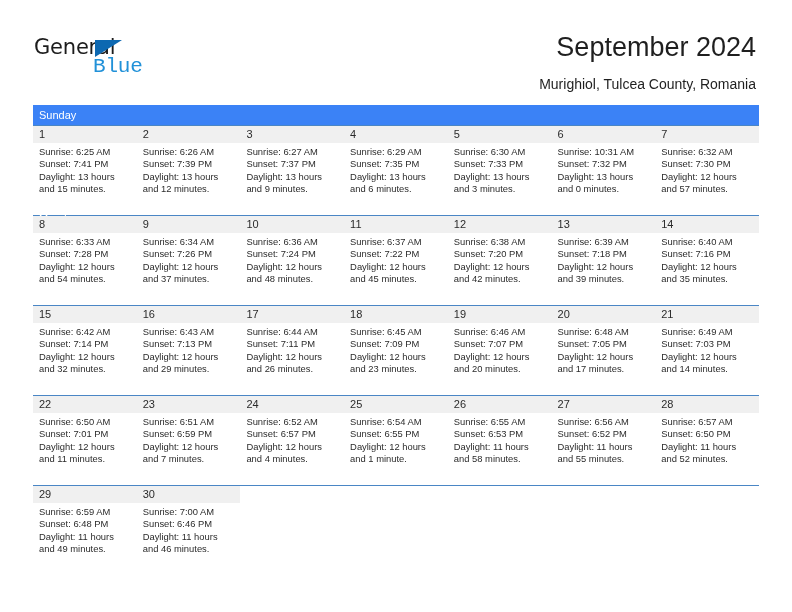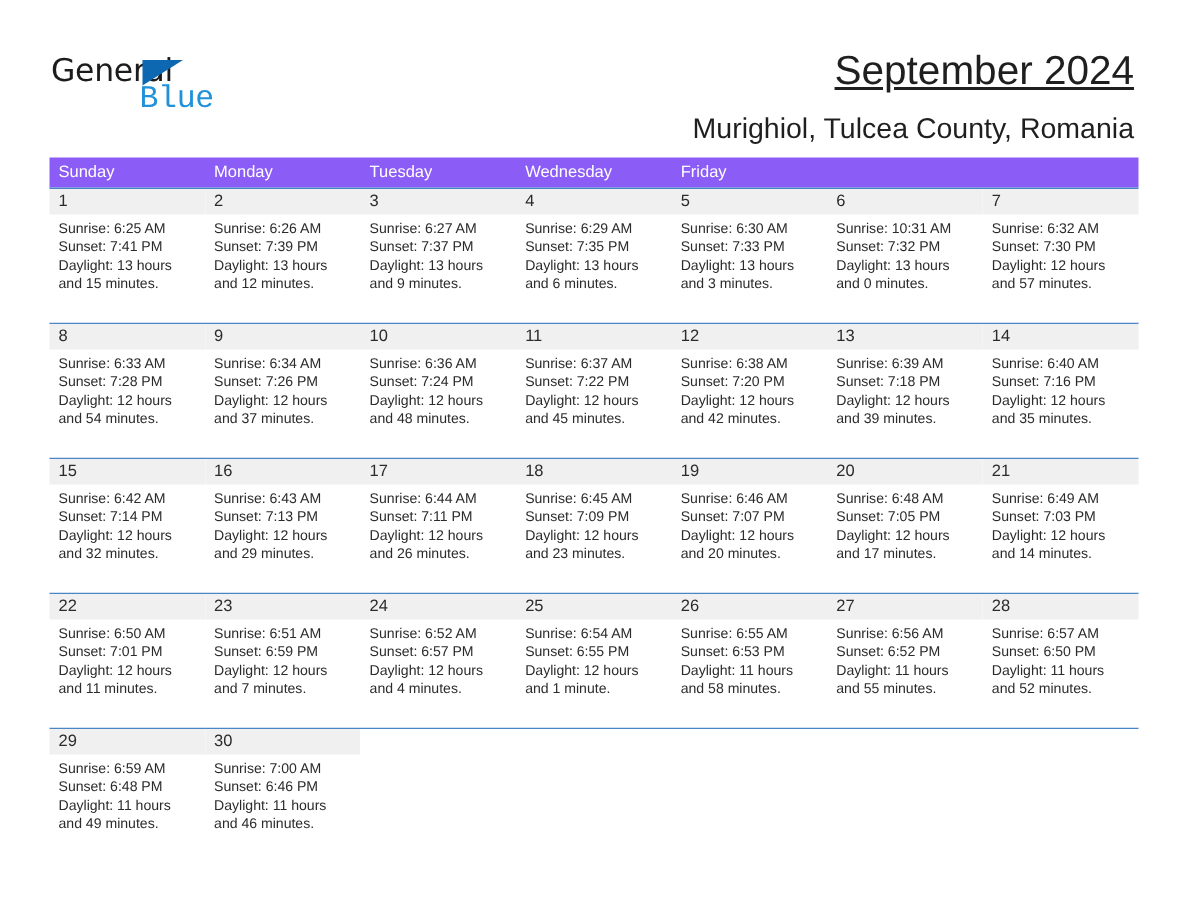--- a/index.html
+++ b/index.html
@@ -66,44 +66,44 @@
   }
   .title {
     position: absolute;
     right: 36px;
     top: 32px;
     font-size: 27px;
     color: #1f1f1f;
     text-align: center;
     white-space: nowrap;
     font-weight: normal;
-    text-decoration: underline;
   }
   .subtitle {
     position: absolute;
     right: 36px;
     top: 76px;
-    font-size: 19px;
+    font-size: 14px;
     color: #1f1f1f;
     text-align: right;
     white-space: nowrap;
   }
 
   
   .calendar {
     position: absolute;
     left: 33px;
     top: 105px;
     width: 726px;
   }
   .weekhead {
     display: flex;
     width: 726px;
     height: 20px;
-    background: #8b5cf6;
+    background: #3b82f6;
+    flex-direction: column;
   }
   .weekhead .wh {
     flex: 0 0 103.71px;
     width: 103.71px;
     color: #ffffff;
     font-size: 11px;
     line-height: 20px;
     padding-left: 6px;
     box-sizing: border-box;
     white-space: nowrap;

